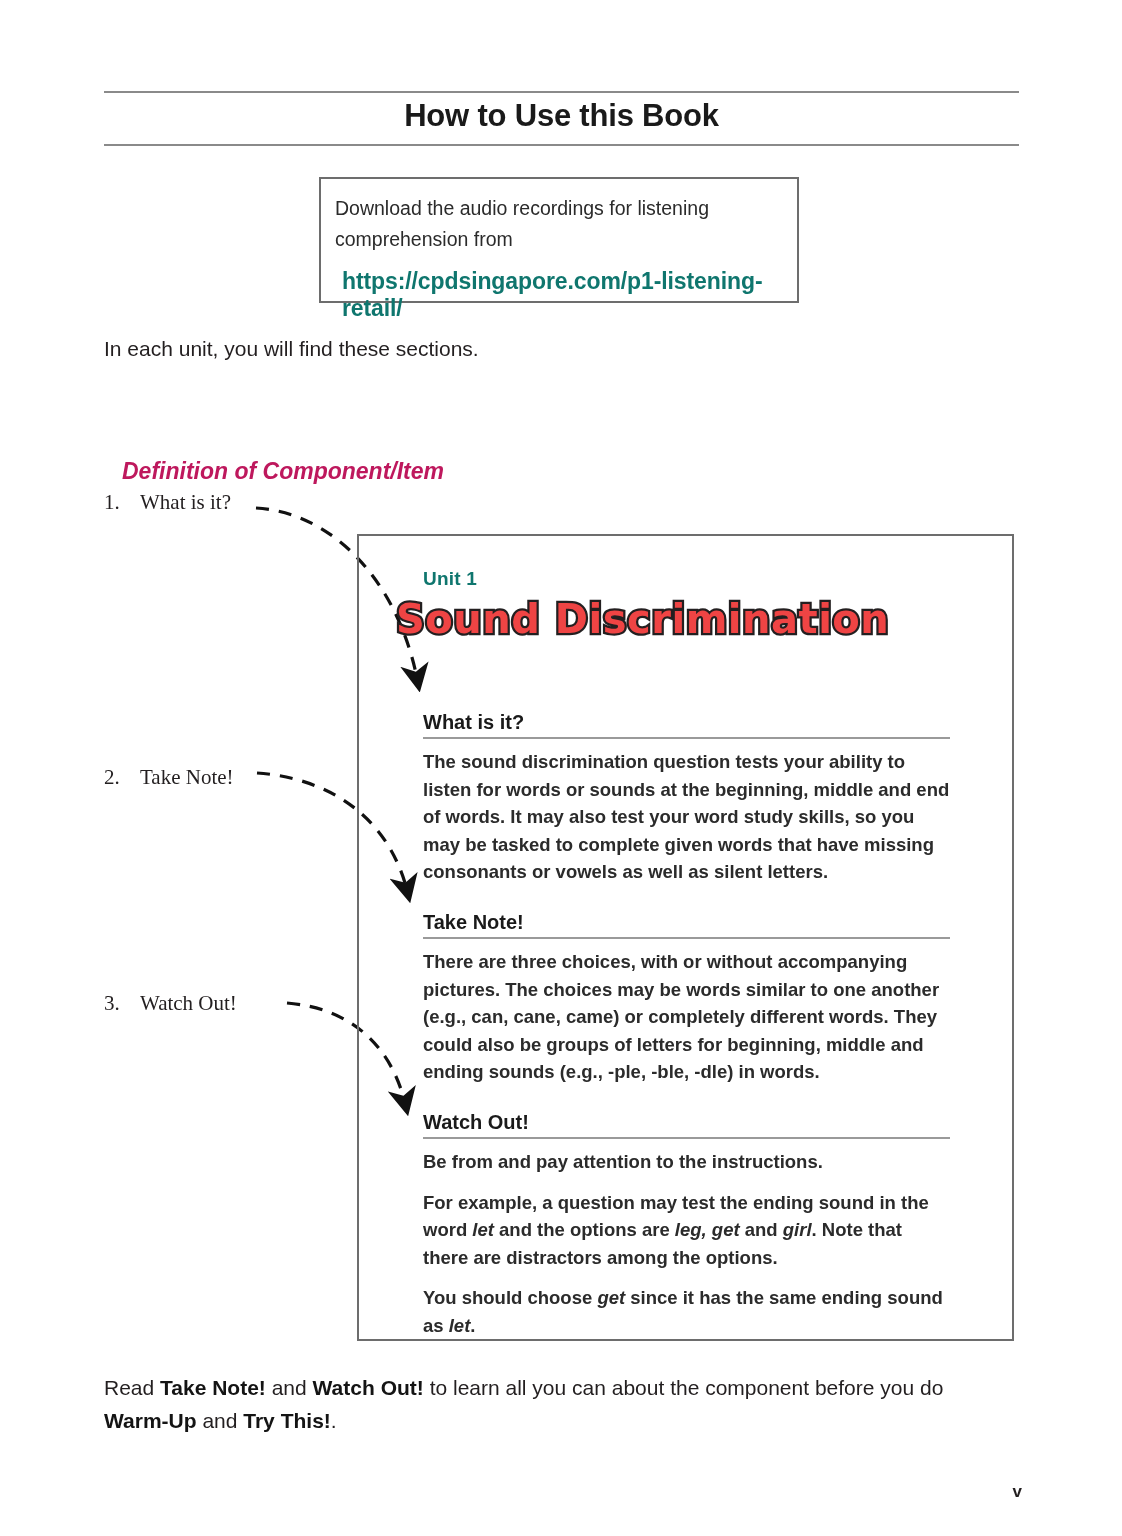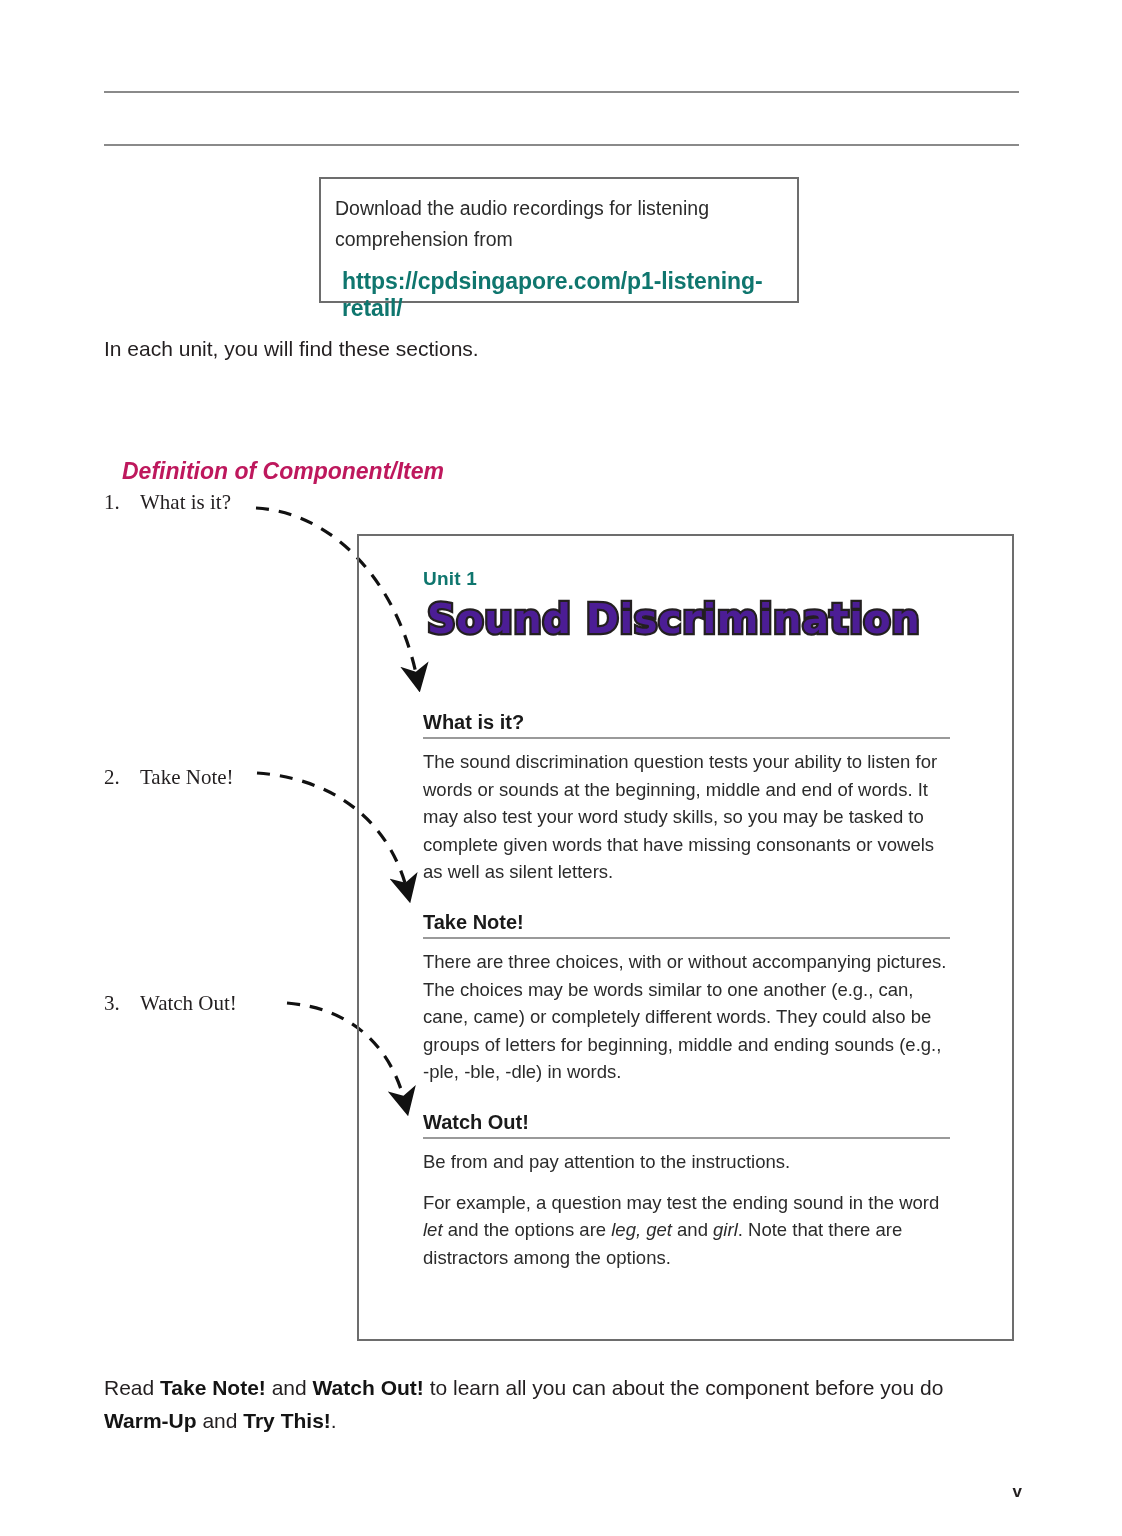--- a/index.html
+++ b/index.html
@@ -130,27 +130,27 @@
     left: 423px;
     top: 568px;
     font-size: 19px;
     font-weight: bold;
     color: #0f766e;
     letter-spacing: 0.2px;
   }
 
   .unit-title {
     position: absolute;
-    left: 427px;
+    left: 396px;
     top: 596px;
     font-size: 40px;
     font-weight: bold;
     letter-spacing: 0.5px;
     font-family: "DejaVu Sans", sans-serif;
-    color: #4c1d95;
+    color: #ef4444;
     -webkit-text-stroke: 4.5px #231f20;
     paint-order: stroke fill;
   }
 
   
   .section {
     position: absolute;
     left: 423px;
     width: 527px;
   }
@@ -160,21 +160,21 @@
     color: #1a1a1a;
     padding-bottom: 3px;
     border-bottom: 2px solid #9a9a9a;
   }
   .section-body {
     margin-top: 9px;
     font-size: 18.5px;
     line-height: 27.6px;
     color: #2b2b2b;
   }
-  .section-body p { margin: 0 0 13px 0; }
+  .section-body p { margin: 0 0 13px 0; font-weight: bold; }
   .section-body p:last-child { margin-bottom: 0; }
   .section-body em { font-style: italic; }
 
   .sec-what  { top: 711px; }
   .sec-note  { top: 911px; }
   .sec-watch { top: 1111px; }
 
   
   .footer-text {
     position: absolute;
@@ -195,20 +195,21 @@
     font-weight: bold;
     color: #231f20;
   }
 </style>
 </head>
 <body>
 
 <div class="page">
 
   <div class="rule rule-top"></div>
+  <div class="page-title">How to Use this Book</div>
   <div class="rule rule-bottom"></div>
 
   <div class="download-box">
     <div class="download-text">Download the audio recordings for listening comprehension from</div>
     <div class="download-url">https://cpdsingapore.com/p1-listening-retail/</div>
   </div>
 
   <div class="intro">In each unit, you will find these sections.</div>
 
   <div class="left-head one">Definition of Component/Item</div>
@@ -251,19 +252,20 @@
     <div class="section-body">
         <p>There are three choices, with or without accompanying pictures. The choices may be words similar to one another (e.g., can, cane, came) or completely different words. They could also be groups of letters for beginning, middle and ending sounds (e.g., -ple, -ble, -dle) in words.</p>
       </div>
   </div>
 
   <div class="section sec-watch">
     <div class="section-title">Watch Out!</div>
     <div class="section-body">
         <p>Be from and pay attention to the instructions.</p>
         <p>For example, a question may test the ending sound in the word <em>let</em> and the options are <em>leg, get</em> and <em>girl</em>. Note that there are distractors among the options.</p>
+        <p>You should choose <em>get</em> since it has the same ending sound as <em>let</em>.</p>
       </div>
   </div>
 
   <div class="footer-text">Read <b>Take Note!</b> and <b>Watch Out!</b> to learn all you can about the component before you do <b>Warm-Up</b> and <b>Try This!</b>.</div>
   <div class="page-number">v</div>
 
 </div>
 
 </body></html>

